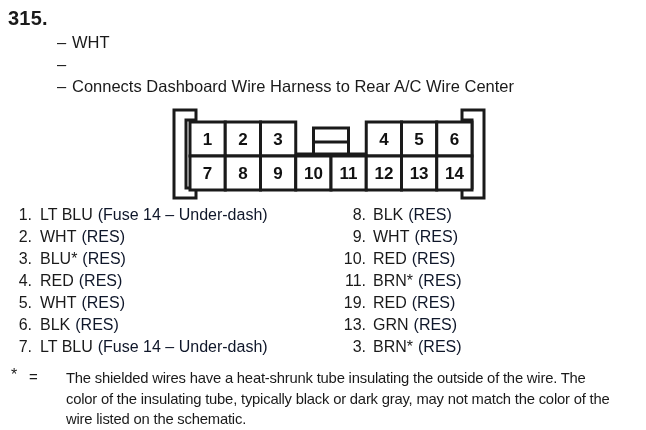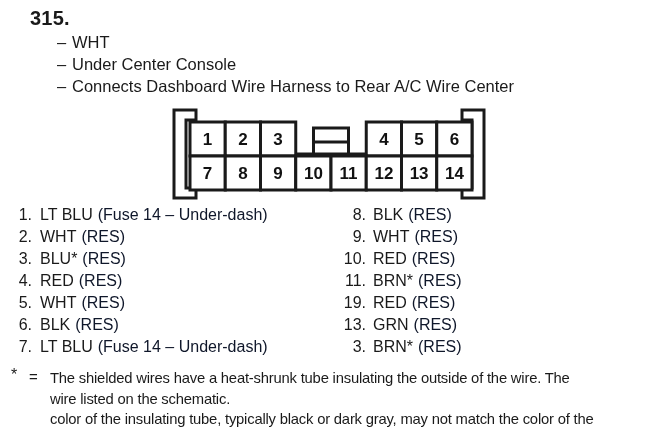--- a/index.html
+++ b/index.html
@@ -1,52 +1,51 @@
 <!DOCTYPE html>
 <html><head>
 <meta charset="utf-8">
 <style>
   html,body{margin:0;padding:0;background:#fff;}
   .page{
     position:relative;width:646px;height:430px;background:#ffffff;overflow:hidden;
     font-family:"Liberation Sans","DejaVu Sans",sans-serif;color:#1a1a1a;
   }
   .abs{position:absolute;}
-  .title-index{left:8px;top:7px;font-size:20px;font-weight:bold;letter-spacing:.2px;margin-left:22px;}
+  .title-index{left:8px;top:7px;font-size:20px;font-weight:bold;letter-spacing:.2px;}
   .title-name{left:57px;top:7px;font-size:20px;font-weight:bold;letter-spacing:.2px;}
   .bullets{left:57px;top:31px;}
   .bullet-row{display:flex;height:22px;line-height:22px;font-size:16.5px;}
   .bullet-dash{width:15px;}
   .connector-svg{left:168px;top:104px;width:320px;height:100px;}
   .pin-col{font-size:16px;}
   .pin-col-left{left:12px;top:204px;}
   .pin-col-right{left:338px;top:204px;}
   .pin-row{display:flex;height:22px;line-height:22px;white-space:nowrap;}
   .pin-col-left .pin-num{width:20px;text-align:right;margin-right:8px;}
   .pin-col-right .pin-num{width:28px;text-align:right;margin-right:7px;}
   .pin-note{margin-left:5px;color:#0f172a;}
   .fn-sym{left:11px;top:366px;font-size:16px;}
   .fn-eq{left:29px;top:368px;font-size:15px;}
-  .fn-lines{left:50px;top:368px;font-size:14.8px;letter-spacing:-0.2px;line-height:20.5px;white-space:nowrap;}
+  .fn-lines{left:66px;top:368px;font-size:14.8px;letter-spacing:-0.2px;line-height:20.5px;white-space:nowrap;}
 </style>
 </head>
 <body>
 
 <div class="page">
 
   <span class="abs title-index">315.</span>
 
   <div class="abs bullets">
     <div class="bullet-row">
       <span class="bullet-dash">–</span>
       <span>WHT</span>
     </div>
     <div class="bullet-row">
       <span class="bullet-dash">–</span>
-      <span>Under Center Console</span>
     </div>
     <div class="bullet-row">
       <span class="bullet-dash">–</span>
       <span>Connects Dashboard Wire Harness to Rear A/C Wire Center</span>
     </div>
   </div>
 
   <svg class="abs connector-svg" viewBox="0 0 320 100" xmlns="http://www.w3.org/2000/svg">
     <g fill="#ffffff" stroke="#1a1a1a" stroke-width="3" stroke-linejoin="miter">
       <path d="M28 6 H6 V94 H28 V84 H18 V16 H28 Z"></path>
@@ -163,17 +162,17 @@
       <span class="pin-num">3.</span>
       <span class="pin-wire">BRN*</span>
       <span class="pin-note">(RES)</span>
     </div>
   </div>
 
   <span class="abs fn-sym">*</span>
   <span class="abs fn-eq">=</span>
   <div class="abs fn-lines">
     <div>The shielded wires have a heat-shrunk tube insulating the outside of the wire. The</div>
+    <div>color of the insulating tube, typically black or dark gray, may not match the color of the</div>
     <div>wire listed on the schematic.</div>
-    <div>color of the insulating tube, typically black or dark gray, may not match the color of the</div>
   </div>
 
 </div>
 
 </body></html>

